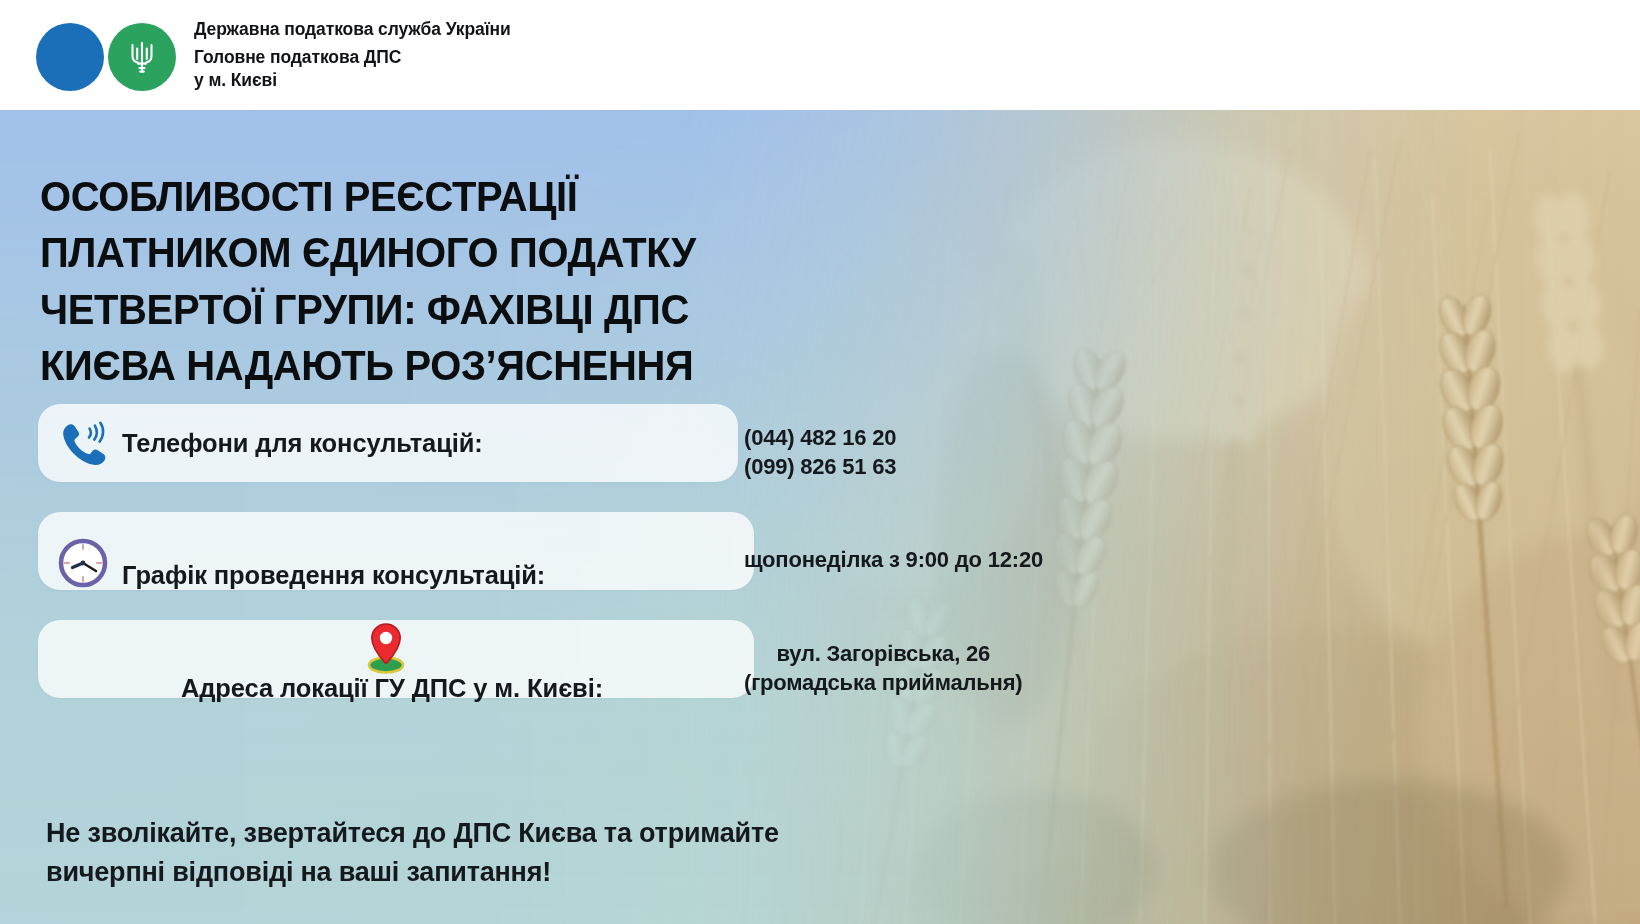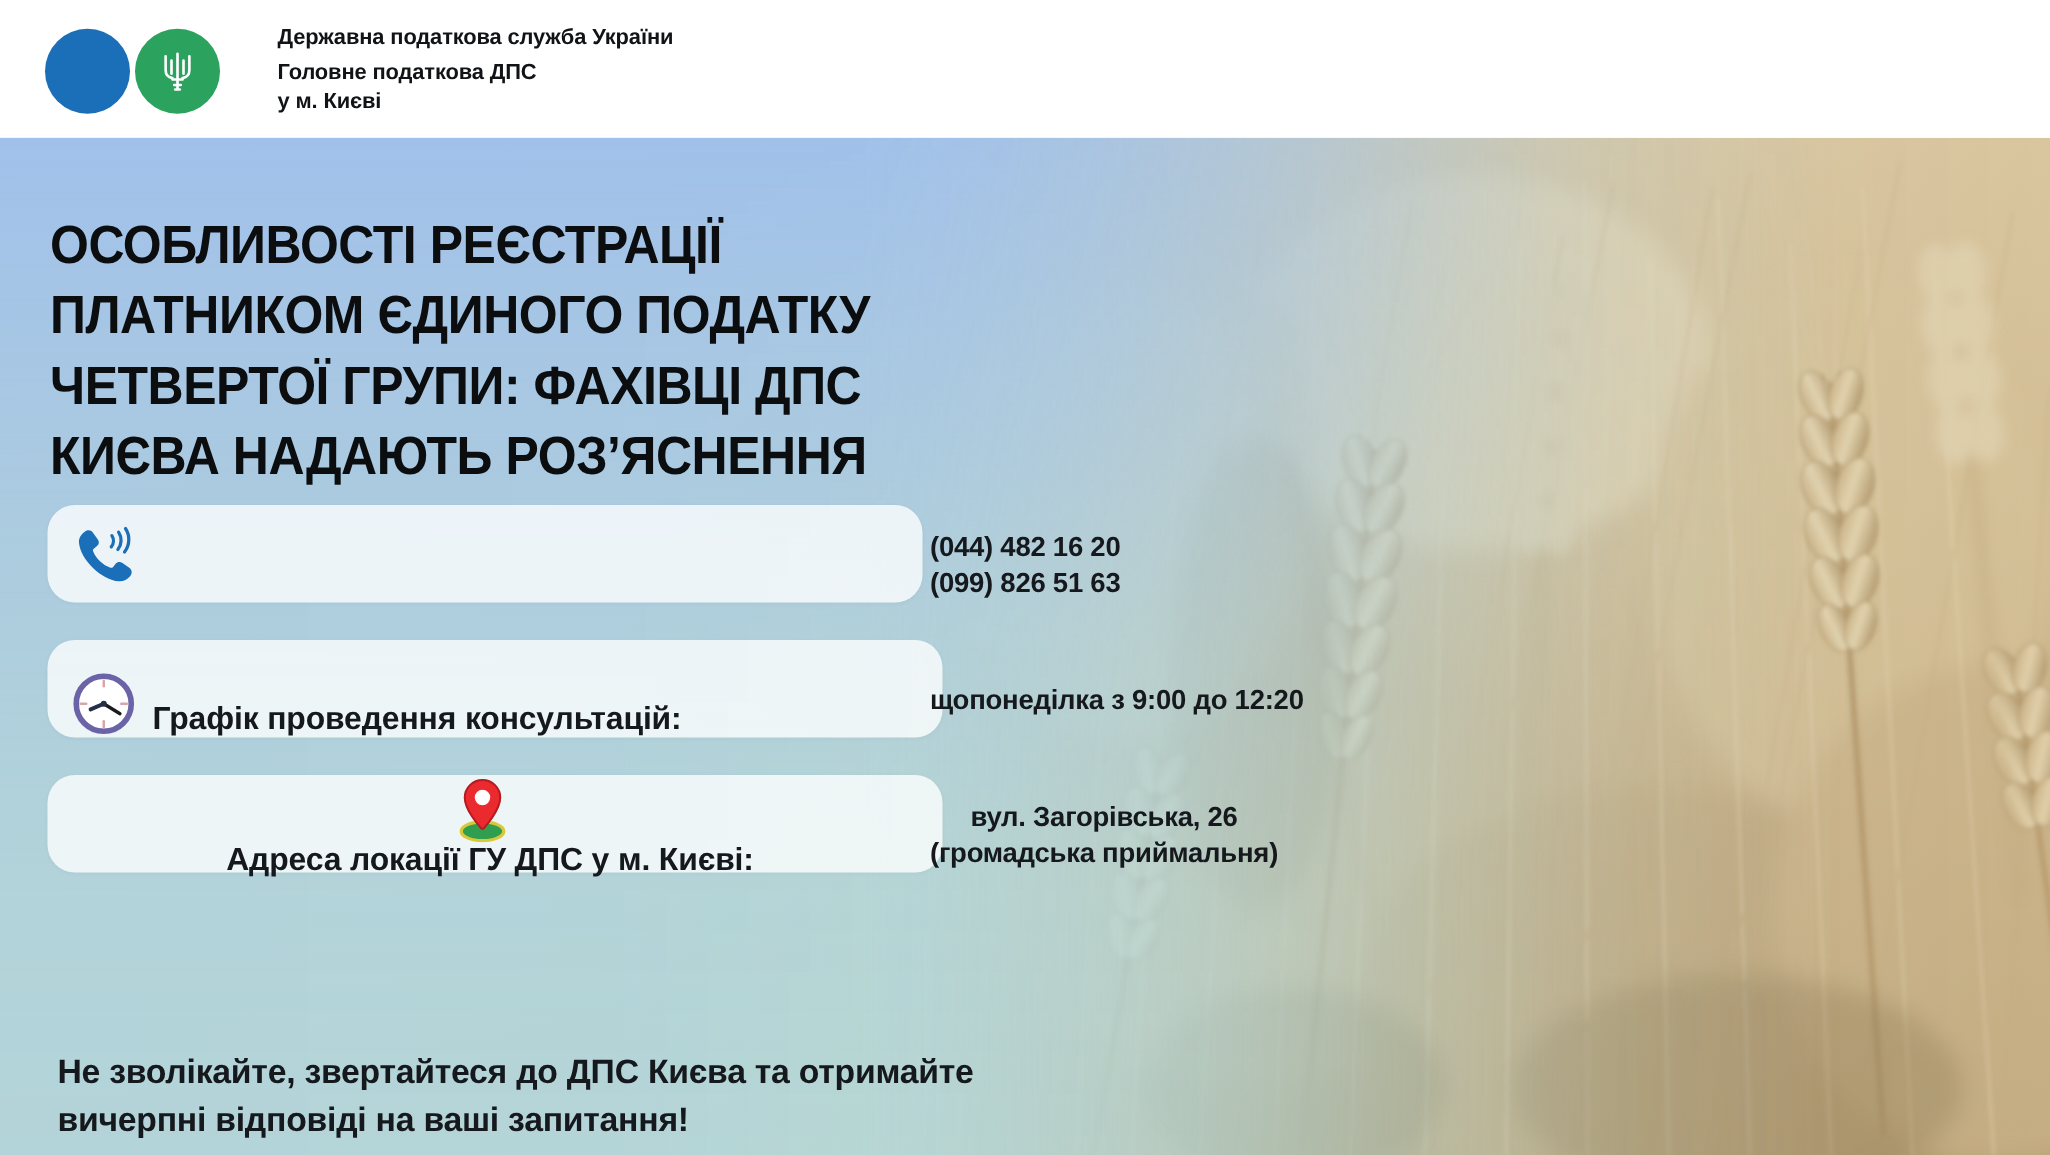--- a/index.html
+++ b/index.html
@@ -7,21 +7,21 @@
   body {
     font-family:"Liberation Sans", sans-serif;
     background:#ffffff;
     overflow:hidden;
   }
   .poster { position:relative; width:1640px; height:924px; overflow:hidden; }
 
   
   .header {
     position:absolute; top:0; left:0; width:1640px; height:110px;
-    background:#ffffff; display:flex; align-items:center; z-index:40;gap:28px;
+    background:#ffffff; display:flex; align-items:center; z-index:40;
   }
   .logo-marks { position:relative; width:150px; height:72px; margin-left:36px; flex:0 0 auto; }
   .circle-blue {
     position:absolute; left:0; top:4px; width:68px; height:68px;
     border-radius:50%; background:#1b6fb8;
   }
   .circle-green {
     position:absolute; left:72px; top:4px; width:68px; height:68px;
     border-radius:50%; background:#2ba35e;
     display:flex; align-items:center; justify-content:center;
@@ -108,21 +108,21 @@
     white-space:nowrap;
   }
 
   .rowval {
     position:absolute; left:744px; top:50%; transform:translateY(-50%);
     font-size:22px; font-weight:bold; color:#15181c;
     line-height:1.33; white-space:pre-line; letter-spacing:-0.2px;text-align:center;
   }
 
   .cta {
-    position:absolute; left:46px; top:728px; width:1000px;
+    position:absolute; left:46px; top:704px; width:1000px;
     font-size:27px; font-weight:bold; color:#15181c;
     line-height:1.45; white-space:pre-line; letter-spacing:-0.2px;
   }
 </style>
 </head>
 <body>
 
 <div class="poster">
 
   <div class="header">
@@ -375,20 +375,21 @@
             <span class="ic">
               <svg width="50" height="46" viewBox="0 0 50 46">
                 <path d="M9.5 5.5c2.4-2 5.3-1.6 6.9.6l4 5.6c1.2 1.7.8 3.8-.8 5.1l-2.6 2.1c-.6.5-.8 1.3-.5 2 1.1 2.9 3 5.7 5.5 8.1 2.5 2.4 5.4 4.2 8.4 5.1.8.2 1.6 0 2.1-.6l2-2.5c1.3-1.6 3.5-2 5.2-.8l5.7 3.9c2.2 1.5 2.7 4.4.7 6.8-2.2 2.6-5.4 4.4-9.2 4.1-6.6-.5-14.3-4.7-20.5-10.7C10.2 28.3 5.8 20.8 5.2 14.3c-.4-3.7 1.5-6.7 4.3-8.8z" fill="#1b6fb8"></path>
                 <g fill="none" stroke="#1b6fb8" stroke-width="2.6" stroke-linecap="round">
                   <path d="M31 17.5c2.1-2.6 2.3-6.3.5-9"></path>
                   <path d="M36.3 19.6c3.2-4 3.4-9.7.6-13.9"></path>
                   <path d="M41.6 21.6c4.3-5.4 4.6-13.1.8-18.8"></path>
                 </g>
               </svg>
             </span>
+            <span class="pill-label">Телефони для консультацій:</span>
           </div>
           <div class="rowval">(044) 482 16 20
 (099) 826 51 63</div>
         </div>
 
         <div class="row">
           <div class="pill w2">
             <span class="ic">
               <svg width="52" height="52" viewBox="0 0 52 52">
                 <circle cx="26" cy="26" r="22" fill="#ffffff" stroke="#6b63a8" stroke-width="4.5"></circle>

